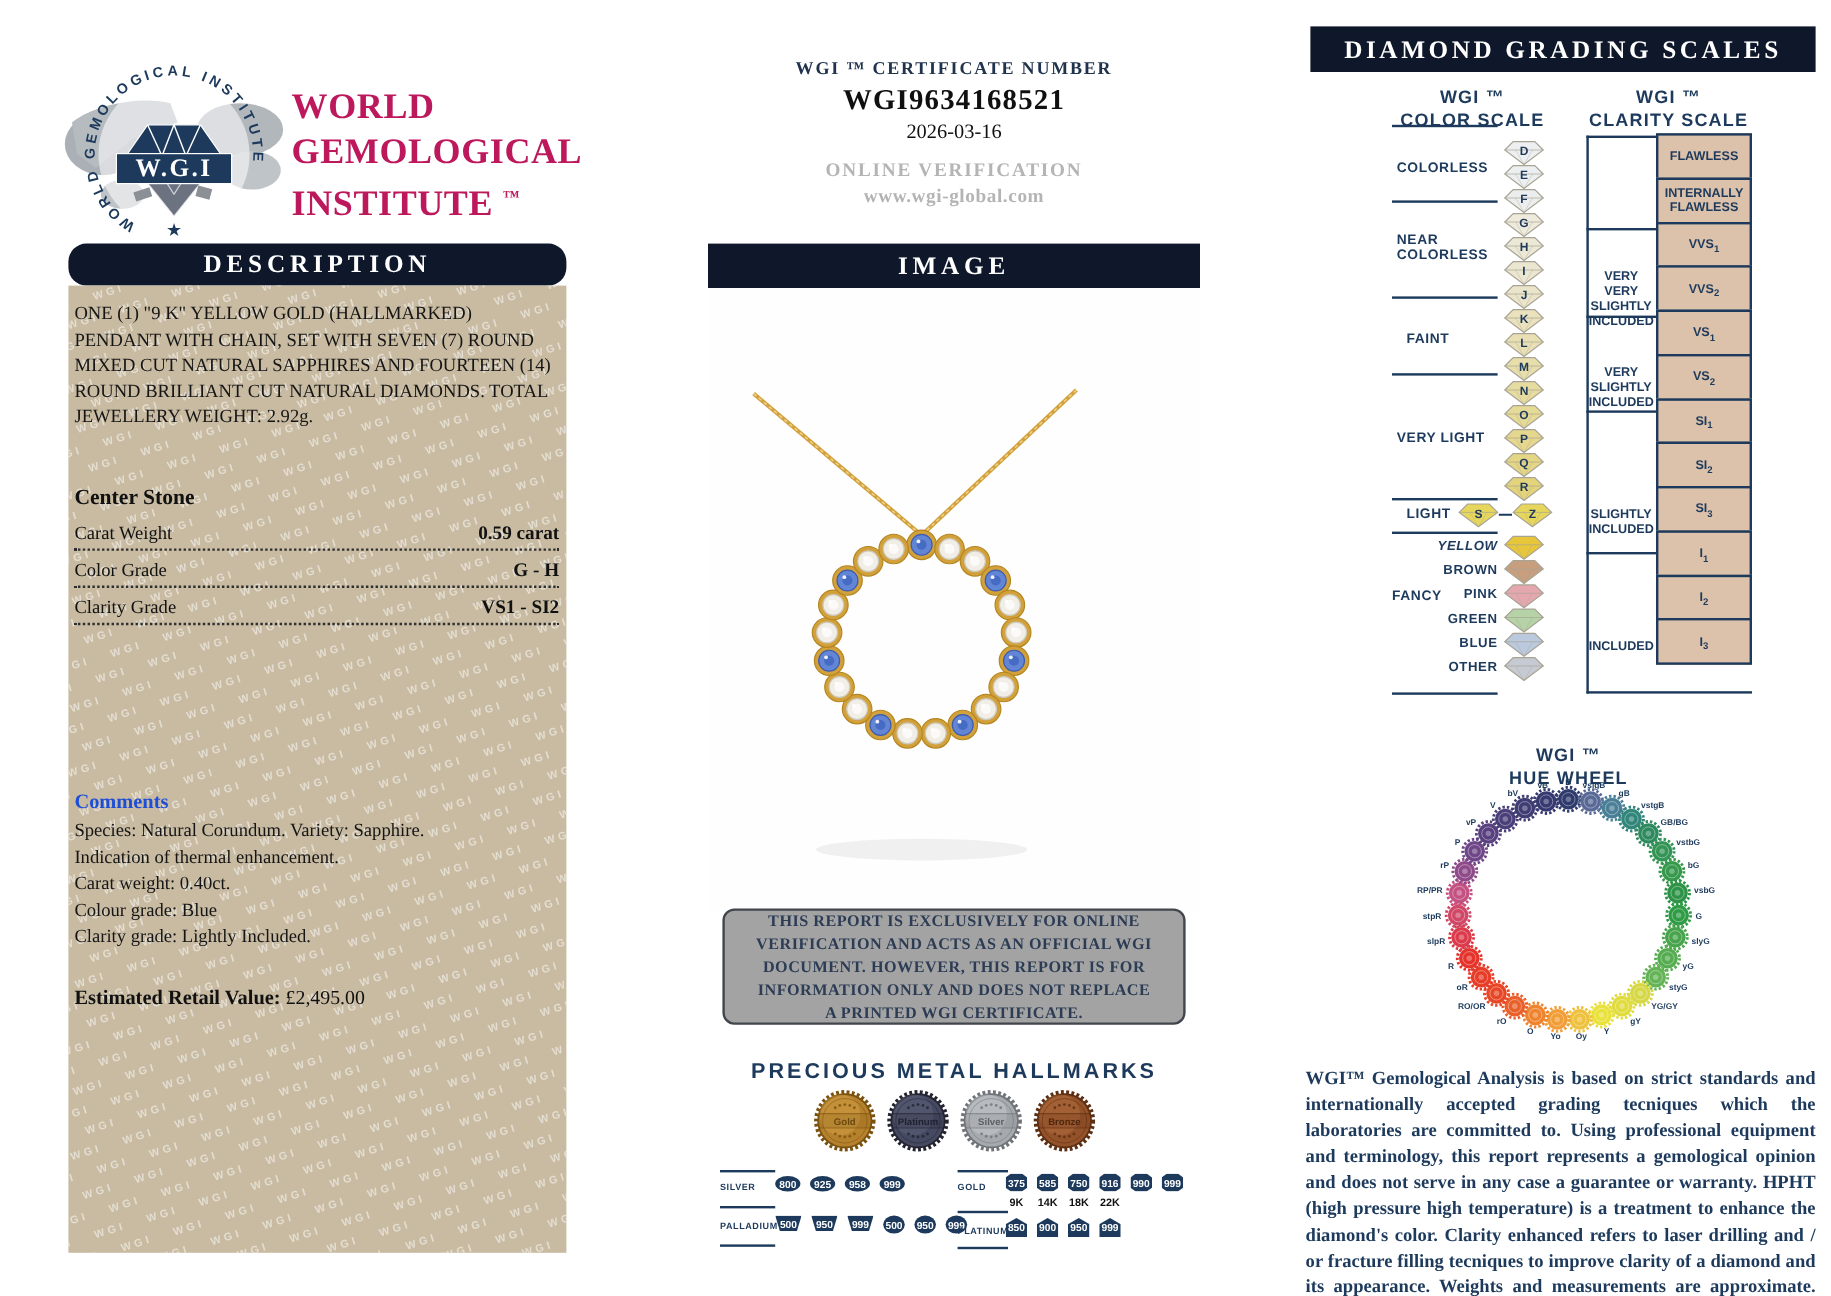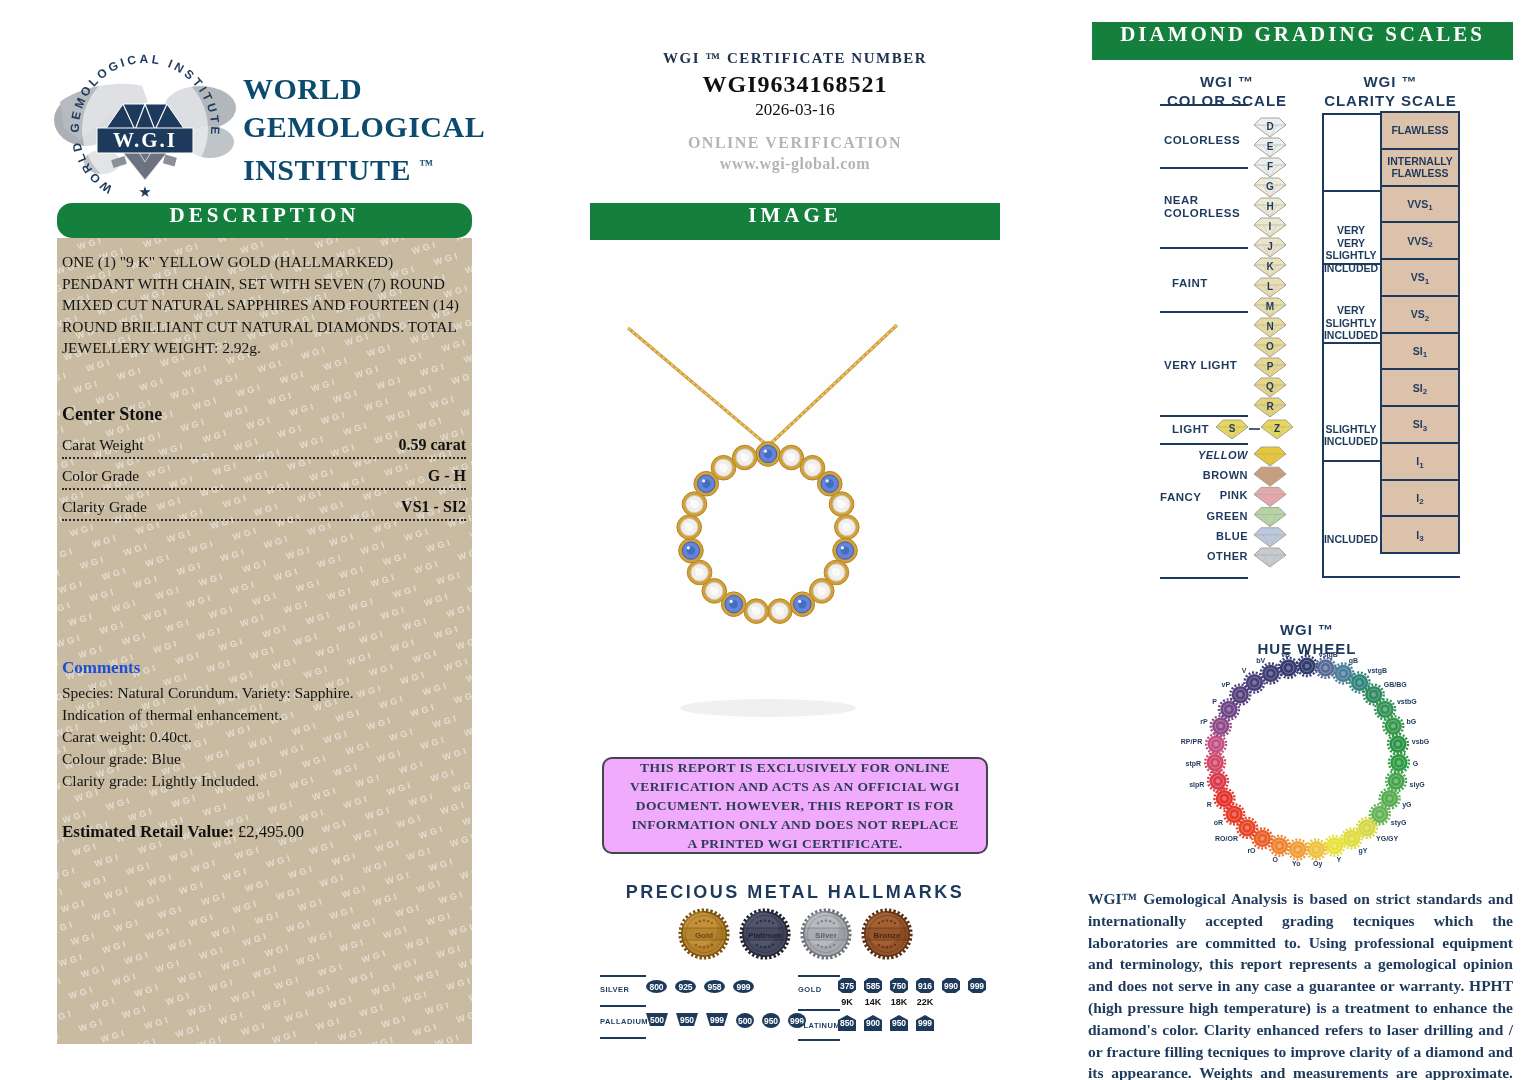--- a/index.html
+++ b/index.html
@@ -1,23 +1,23 @@
 <!DOCTYPE html>
 <html><head>
 <meta charset="utf-8">
 <style>
   * { margin:0; padding:0; box-sizing:border-box; }
   body { background:#fff; font-family:"Liberation Serif", serif; }
   #root { position:relative; width:1526px; height:1080px; background:#fff; overflow:hidden; }
   .abs { position:absolute; }
 
   
-  .brand-title { left:243px; top:70px; width:235px; font:bold 30px/38px "Liberation Serif",serif; color:#0c4a6e; letter-spacing:.5px; }
+  .brand-title { left:243px; top:70px; width:235px; font:bold 30px/38px "Liberation Serif",serif; color:#be185d; letter-spacing:.5px; }
   .brand-title sup { font-size:14px; }
-  .navy-bar { background:#15803d; color:#fff; display:flex; align-items:flex-start; justify-content:center;
+  .navy-bar { background:#0f172a; color:#fff; display:flex; align-items:center; justify-content:center;
               font:bold 21px "Liberation Serif",serif; letter-spacing:4px; }
   #desc-bar { left:57px; top:203px; width:415px; height:35px;border-radius:15px; }
   #beige-panel { left:57px; top:238px; width:415px; height:806px; background:#c8bba2; overflow:hidden; }
   .wm-inner { position:absolute; left:-130px; top:-150px; width:980px; transform:rotate(-17deg); }
   .wm-line { font:bold 9px "Liberation Sans",sans-serif; color:rgba(255,255,255,.5); letter-spacing:3px; word-spacing:13px; line-height:17px; white-space:nowrap; }
   .panel-content { position:absolute; inset:0; }
   #desc-body { left:5px; top:13px; width:404px; font:15.5px/21.5px "Liberation Serif",serif; color:#151515; }
   #cs-title { left:5px; top:166px; font:bold 18px "Liberation Serif",serif; color:#111; }
   #cs-rows { left:5px; top:190px; width:404px; }
   .cs-row { height:31px; border-bottom:2px dotted #2e2e2e; display:flex; justify-content:space-between; align-items:flex-end; padding-bottom:3px; }
@@ -30,21 +30,21 @@
 
   
   .mid-center { left:590px; width:410px; text-align:center; }
   #cert-label { top:50px; font:bold 15px "Liberation Serif",serif; color:#20334c; letter-spacing:1.5px; }
   #cert-number { top:71px; font:600 24px "Liberation Serif",serif; color:#101010; letter-spacing:1px; }
   #cert-date { top:100px; font:17px "Liberation Serif",serif; color:#101010; }
   #verify-title { top:134px; font:bold 16px "Liberation Serif",serif; color:#b4b4b4; letter-spacing:1.5px; }
   #verify-url { top:155px; font:bold 16px "Liberation Serif",serif; color:#b4b4b4; letter-spacing:.5px; cursor:pointer; }
   #image-bar { left:590px; top:203px; width:410px; height:37px; }
   #photo-area { left:590px; top:240px; width:410px; height:520px; background:#fefefe; }
-  #disclaimer-box { left:602px; top:757px; width:386px; height:97px; border:2px solid #41464c; border-radius:10px; background:#f0abfc;
+  #disclaimer-box { left:602px; top:757px; width:386px; height:97px; border:2px solid #41464c; border-radius:10px; background:#a3a3a3;
                     display:flex; align-items:center; justify-content:center; padding:24px 24px; }
   #disclaimer-text { font:bold 13.5px/19px "Liberation Serif",serif; color:#2c3c55; text-align:center; letter-spacing:.4px; }
   #hallmarks-title { left:590px; top:882px; width:410px; text-align:center; font:bold 18px "Liberation Sans",sans-serif; color:#1d3a5c; letter-spacing:2.5px; }
   #seals-row { left:590px; top:908px; width:410px; display:flex; justify-content:center; gap:9px; }
   .hm-group { position:absolute; }
   .hm-line { position:absolute; height:2px; background:#1d3a5c; }
   .hm-label { position:absolute; font:bold 7.5px "Liberation Sans",sans-serif; color:#1d3a5c; letter-spacing:.5px; }
   .hm-row { position:absolute; display:flex; gap:8px; align-items:flex-start; }
   .badge { background:#1d3a5c; color:#fff; font:bold 8.5px "Liberation Sans",sans-serif; display:flex; align-items:center; justify-content:center; }
   .badge.oval { width:21px; height:13px; border-radius:50%; }

